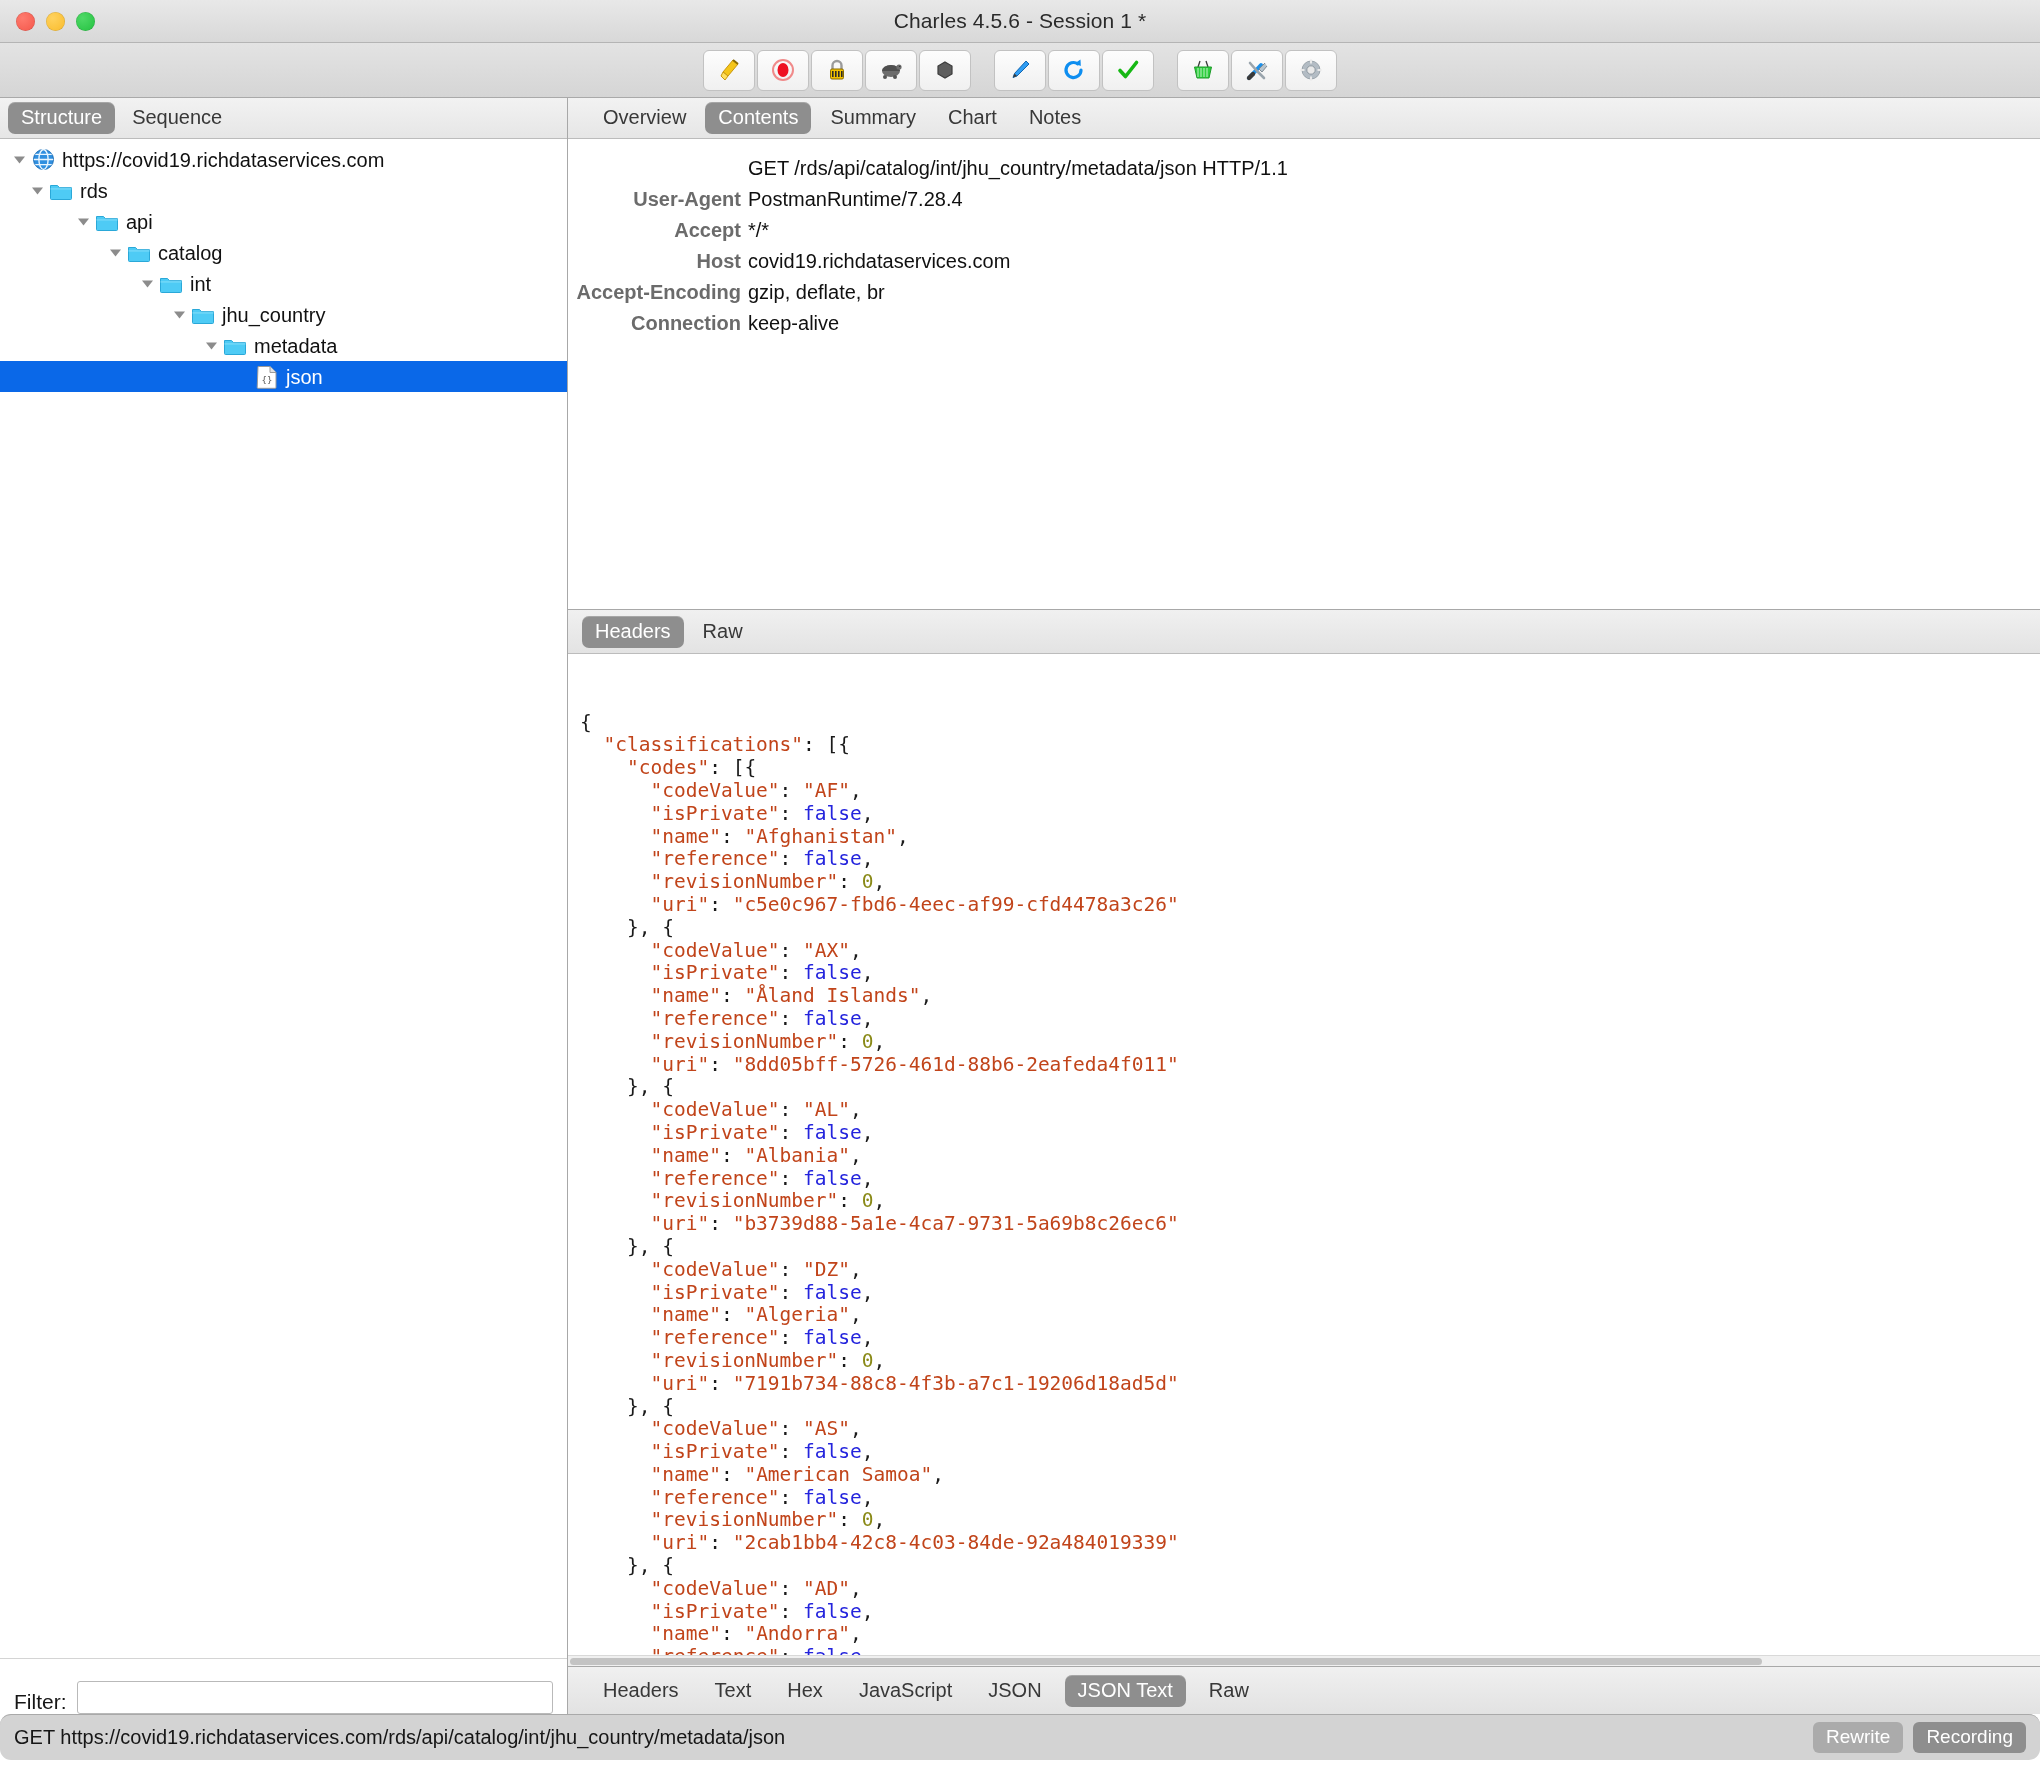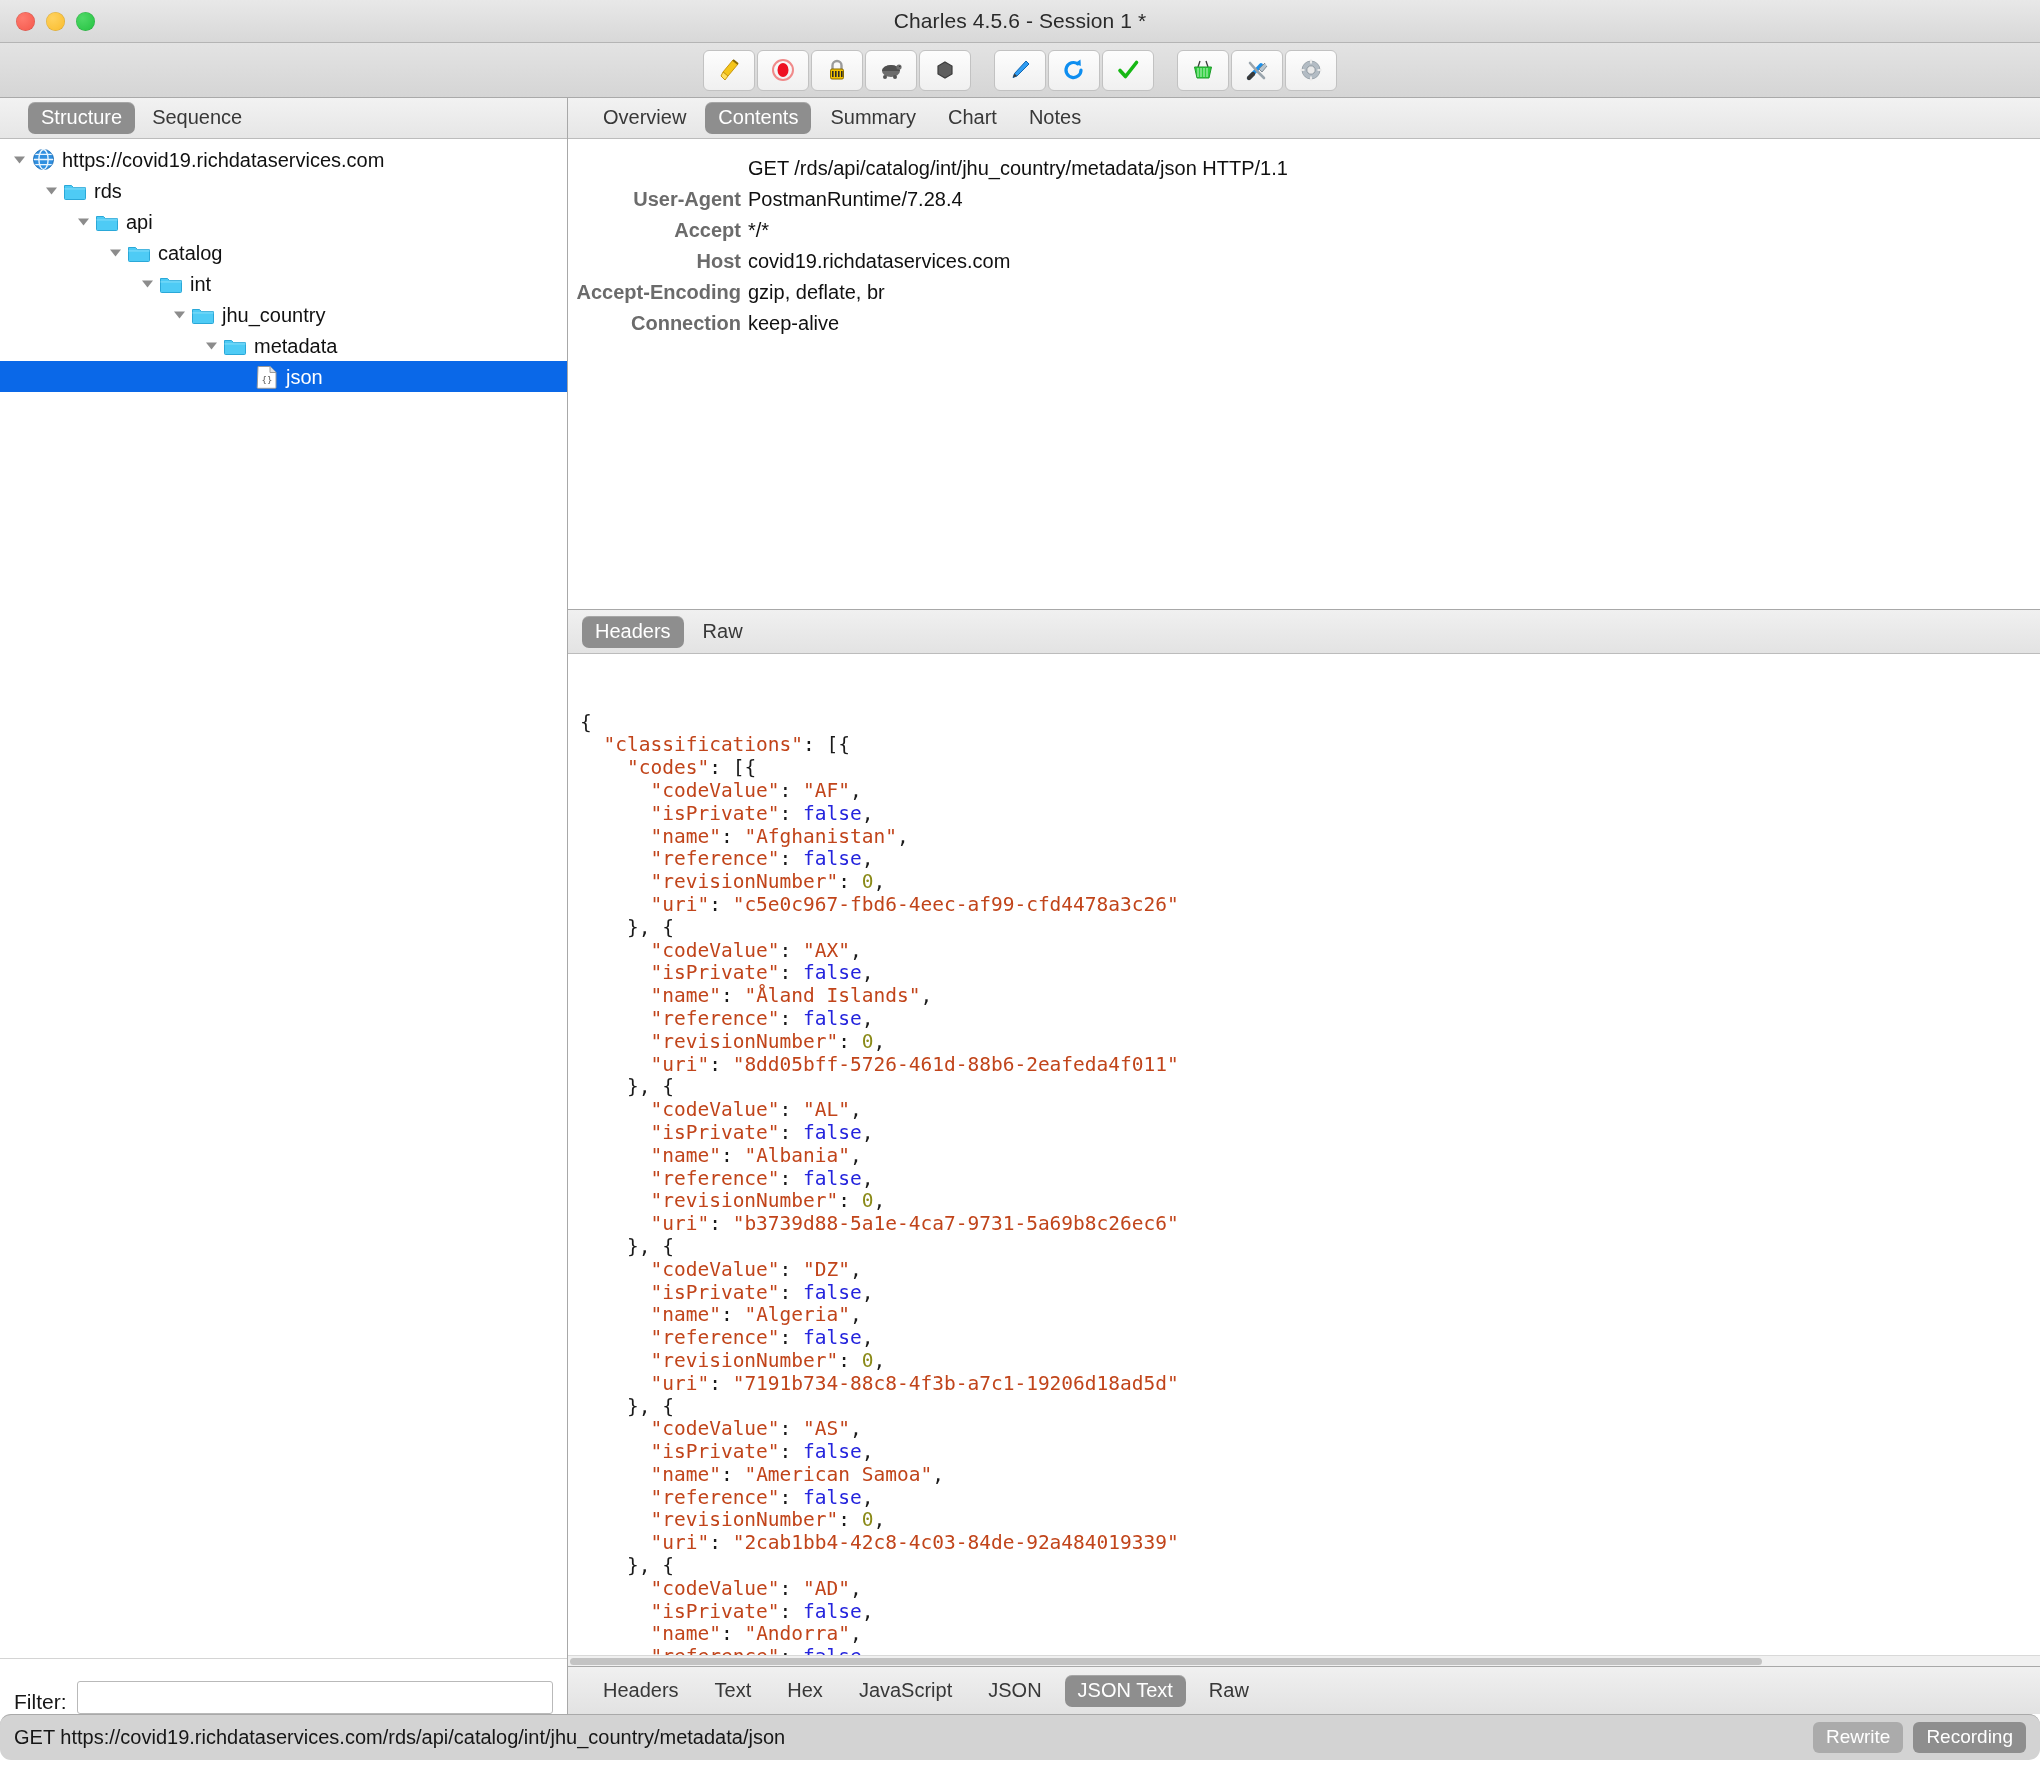--- a/index.html
+++ b/index.html
@@ -95,21 +95,21 @@
     background: #ffffff;
     min-height: 0;
   }
   .pane-tabs {
     height: 41px;
     flex: 0 0 41px;
     background: linear-gradient(to bottom, #f2f2f2 0%, #e6e6e6 100%);
     border-bottom: 1px solid #bcbcbc;
     display: flex;
     align-items: center;
-    padding-left: 28px;
+    padding-left: 8px;
     gap: 4px;
   }
   .ptab {
     font-size: 20px;
     color: #383838;
     padding: 4px 13px 5px 13px;
     border-radius: 7px;
     cursor: default;
     white-space: nowrap;
   }
@@ -448,21 +448,21 @@
             </span>
             <span class="tree-icon">
               <svg width="23" height="23" viewBox="0 0 23 23">
                 <circle cx="11.5" cy="11.5" r="10" fill="#2f8fe0" stroke="#1a6cb5" stroke-width="1"></circle>
                 <ellipse cx="11.5" cy="11.5" rx="4.6" ry="10" fill="none" stroke="#eaf6ff" stroke-width="1.4"></ellipse>
                 <path d="M1.8 11.5 H21.2 M3.3 6.3 H19.7 M3.3 16.7 H19.7" stroke="#eaf6ff" stroke-width="1.3"></path>
               </svg>
             </span>
             <span class="tree-label">https://covid19.richdataservices.com</span>
           </div>
-          <div class="tree-row" style="padding-left: 40px;">
+          <div class="tree-row" style="padding-left: 16px; margin-left: 10px;">
             <span class="twisty">
               <svg width="15" height="15" viewBox="0 0 15 15">
                 <polygon points="2,4.5 13,4.5 7.5,11.5" fill="#8c8c8c"></polygon>
               </svg>
             </span>
             <span class="tree-icon">
               <svg width="24" height="20" viewBox="0 0 24 20">
                 <path d="M1.5 4.5 h7 l2 2.2 h12 v10.8 a1 1 0 0 1 -1 1 h-19 a1 1 0 0 1 -1 -1 Z" fill="#4ecbf5" stroke="#2aa8d8" stroke-width="1"></path>
                 <path d="M1.5 7.2 h21 v1.4 h-21 z" fill="#7fdcf9" opacity="0.8"></path>
               </svg>

